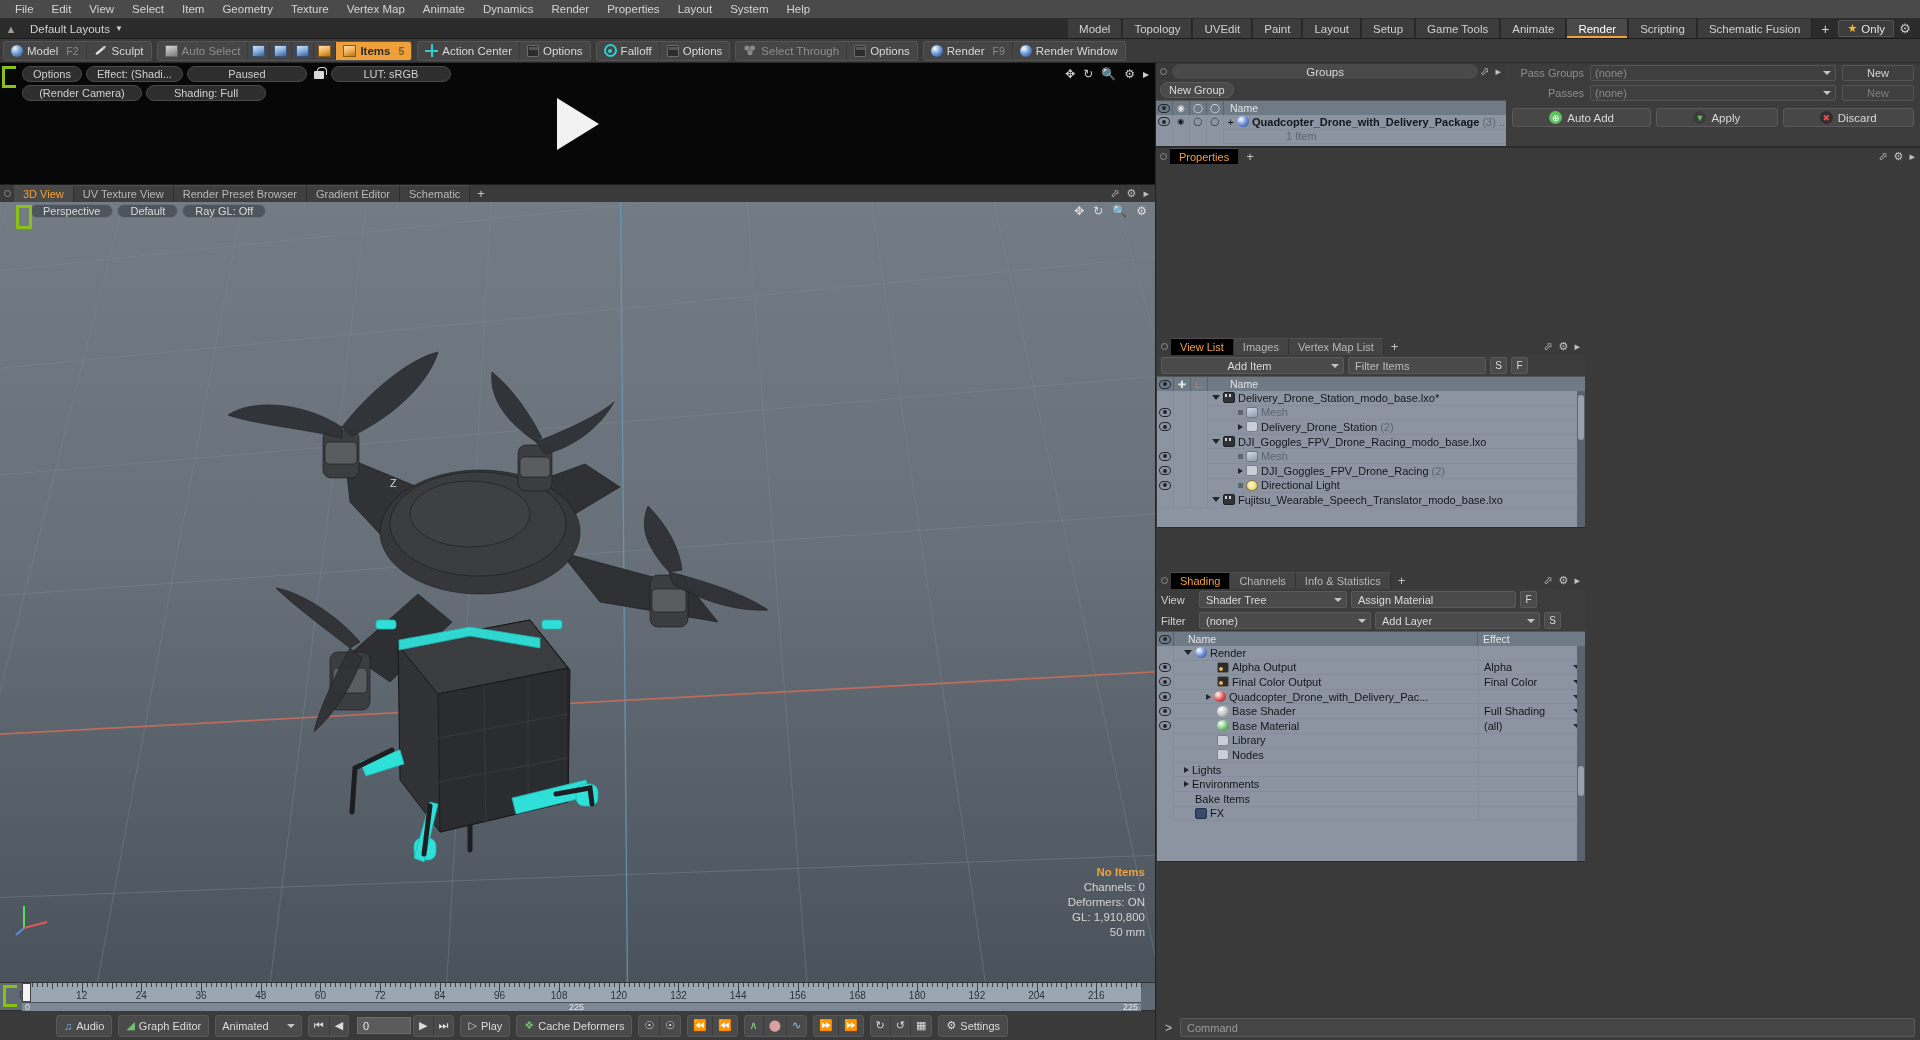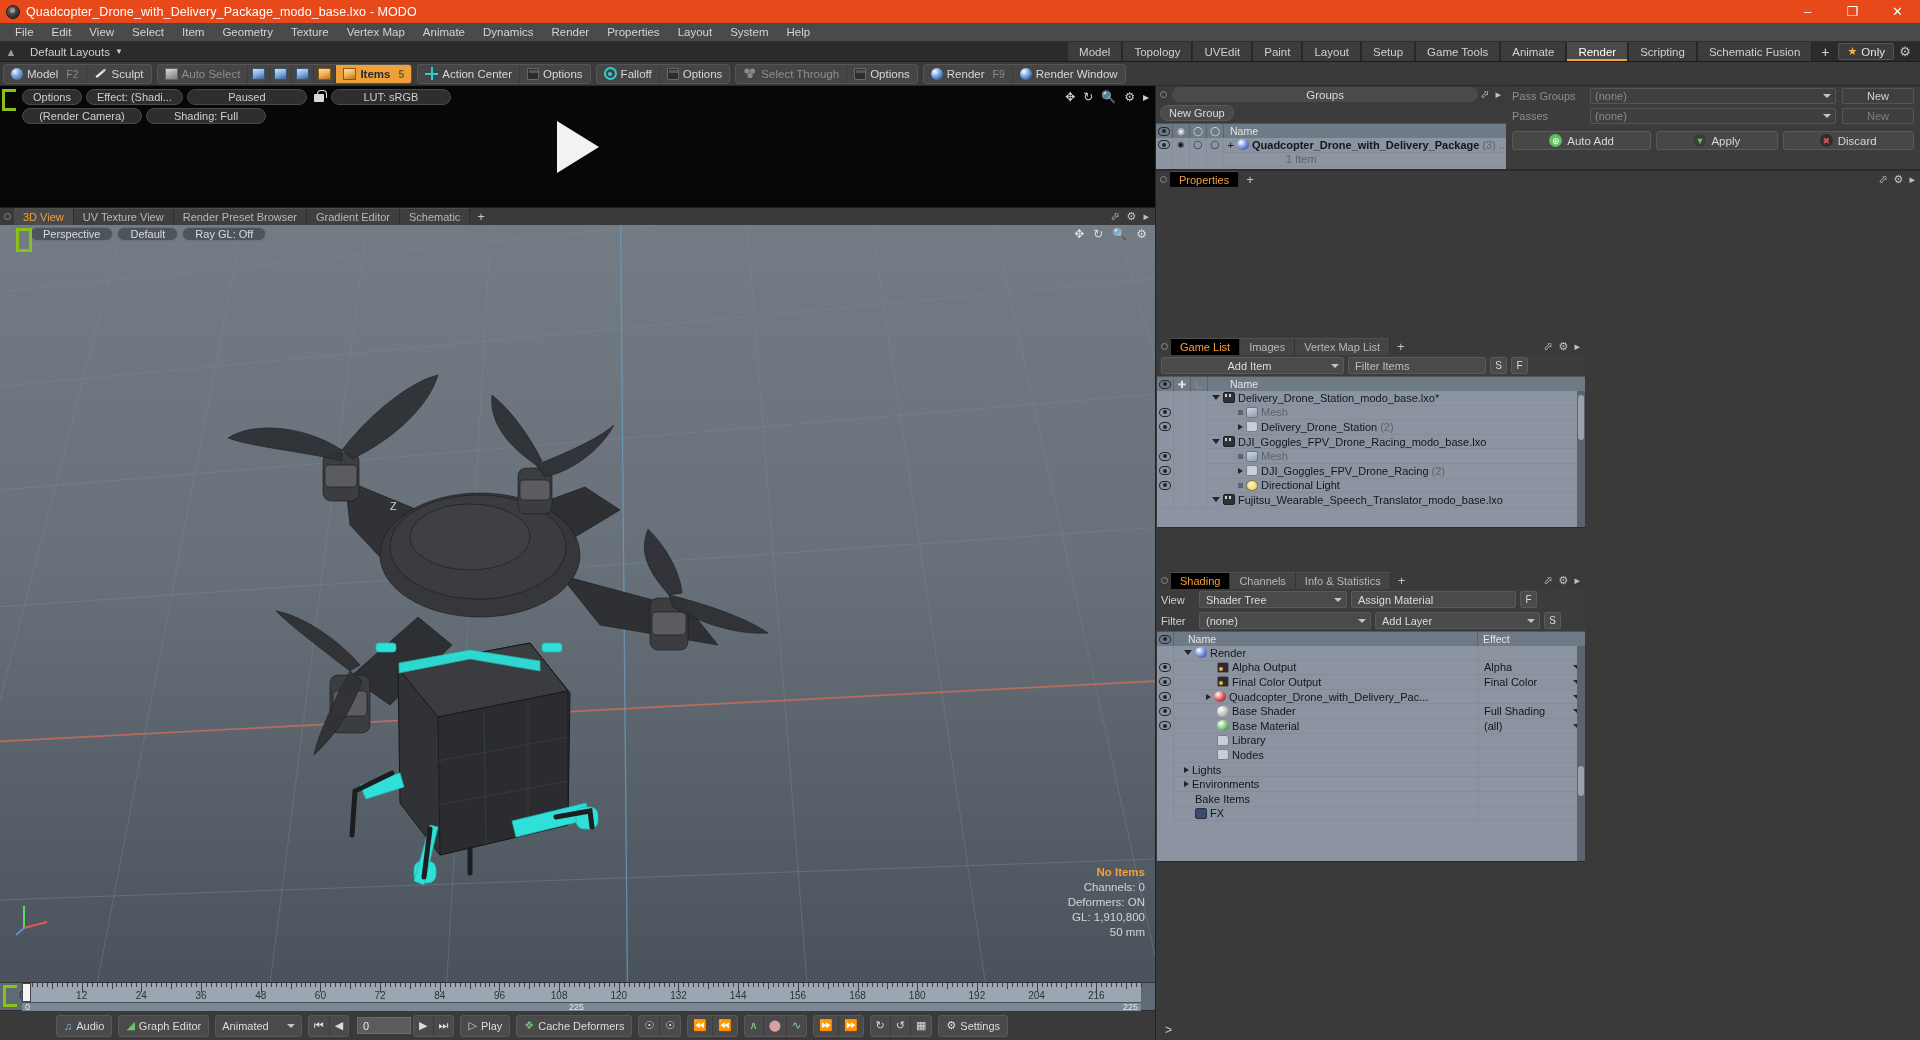--- a/index.html
+++ b/index.html
@@ -230,47 +230,38 @@
   .mini.sphgrey { border-radius:50%; background: radial-gradient(circle at 33% 30%, #fff, #c4c4c4 50%, #6a6a6a); }
   .mini.sphgreen { border-radius:50%; background: radial-gradient(circle at 33% 30%, #fff, #7ec77e 50%, #2e6b2e); }
   .mini.img { background:#2b2b2b; border:1px solid #6a6a6a; position:relative;}
   .mini.img::after{content:"";position:absolute;left:1px;bottom:1px;width:4px;height:4px;background:#f0b050;border-radius:50%;}
   .mini.fx { background:#3a4a6a; border:1px solid #22304a; }
   .scrollv { position:absolute; right:0; top:0; bottom:0; width:8px; background:#5b646e;}
   .scrollv .thumb { position:absolute; left:1px; right:1px; background:#98a2ad; border-radius:3px;}
 
   
   .proprow { display:flex; align-items:center; gap:6px; padding: 2px 6px; font-size: 11px; }
-  .proprow .lbl { color: #8e8e8e; width: 72px; flex:none;}
+  .proprow .lbl { color: #8e8e8e; text-align: right; width: 72px; flex:none;}
   .prop-drop { flex: 1 1 auto; background: #3f3f3f; border:1px solid #555; border-radius:2px; height:16px; display:flex; align-items:center; justify-content:space-between; padding:0 4px; color:#8b8b8b;}
   .prop-new { width: 72px; text-align:center; background:#3f3f3f; border:1px solid #555; border-radius:2px; height:16px; display:flex;align-items:center;justify-content:center; color:#d4d4d4;}
   .prop-new.dim { color:#7e7e7e; }
   .actionrow { display:flex; gap:5px; padding: 5px 6px; }
   .actbtn { flex:1 1 auto; background:#474747; border:1px solid #5a5a5a; border-radius:3px; height:19px; display:flex; align-items:center; justify-content:center; gap:5px; font-size:11.5px; color:#d8d8d8;}
   .badge { width:13px;height:13px;border-radius:50%; display:flex;align-items:center;justify-content:center; font-size:9px; color:#fff;}
   .propbar { height:17px; background:#3a3a3a; display:flex; align-items:stretch; border-top:1px solid #2c2c2c;}
   .propempty { flex:1 1 auto; background:#3a3a3a; }
 
   .cmdbar { display:flex; align-items:center; gap:4px; padding: 3px 5px; background:#3a3a3a; }
   .cmdinput { flex:1 1 auto; background:#454545; border:1px solid #595959; border-radius:2px; height:19px; display:flex; align-items:center; padding-left:6px; font-size:11px; color:#9a9a9a;}
 </style>
 </head>
 <body>
 
 <div class="app">
 
-  <div class="titlebar">
-    <div class="appicon"></div>
-    <div class="ttext">Quadcopter_Drone_with_Delivery_Package_modo_base.lxo - MODO</div>
-    <div class="wbtns">
-      <div class="wbtn">–</div>
-      <div class="wbtn">❐</div>
-      <div class="wbtn close">✕</div>
-    </div>
-  </div>
 
   <div class="menubar">
     <div class="mi">File</div>
     <div class="mi">Edit</div>
     <div class="mi">View</div>
     <div class="mi">Select</div>
     <div class="mi">Item</div>
     <div class="mi">Geometry</div>
     <div class="mi">Texture</div>
     <div class="mi">Vertex Map</div>
@@ -1059,21 +1050,21 @@
           <span>⚙</span>
           <span>▸</span>
         </div>
       </div>
 
       <div class="panel" style="height:190px; flex:none; position:absolute; left:1157px; top:338px; width:428px;">
         <div class="panel-head">
           <div class="dot">
               <span></span>
             </div>
-          <div class="ptab active">Game List</div>
+          <div class="ptab active">View List</div>
           <div class="ptab">Images</div>
           <div class="ptab">Vertex Map List</div>
           <div class="ptab plus">+</div>
           <div class="phead-right">
             <span class="expand-ico">⬀</span>
             <span>⚙</span>
             <span>▸</span>
           </div>
         </div>
         <div class="ctlrow">
@@ -1388,16 +1379,17 @@
                 <span></span>
               </div>
             </div>
           </div>
       </div>
 
       <div class="propempty"></div>
 
       <div class="cmdbar">
         <span style="font-size:12px;color:#c8c8c8;padding:0 4px">&gt;</span>
+        <div class="cmdinput">Command</div>
       </div>
     </div>
   </div>
 </div>
 
 </body></html>

